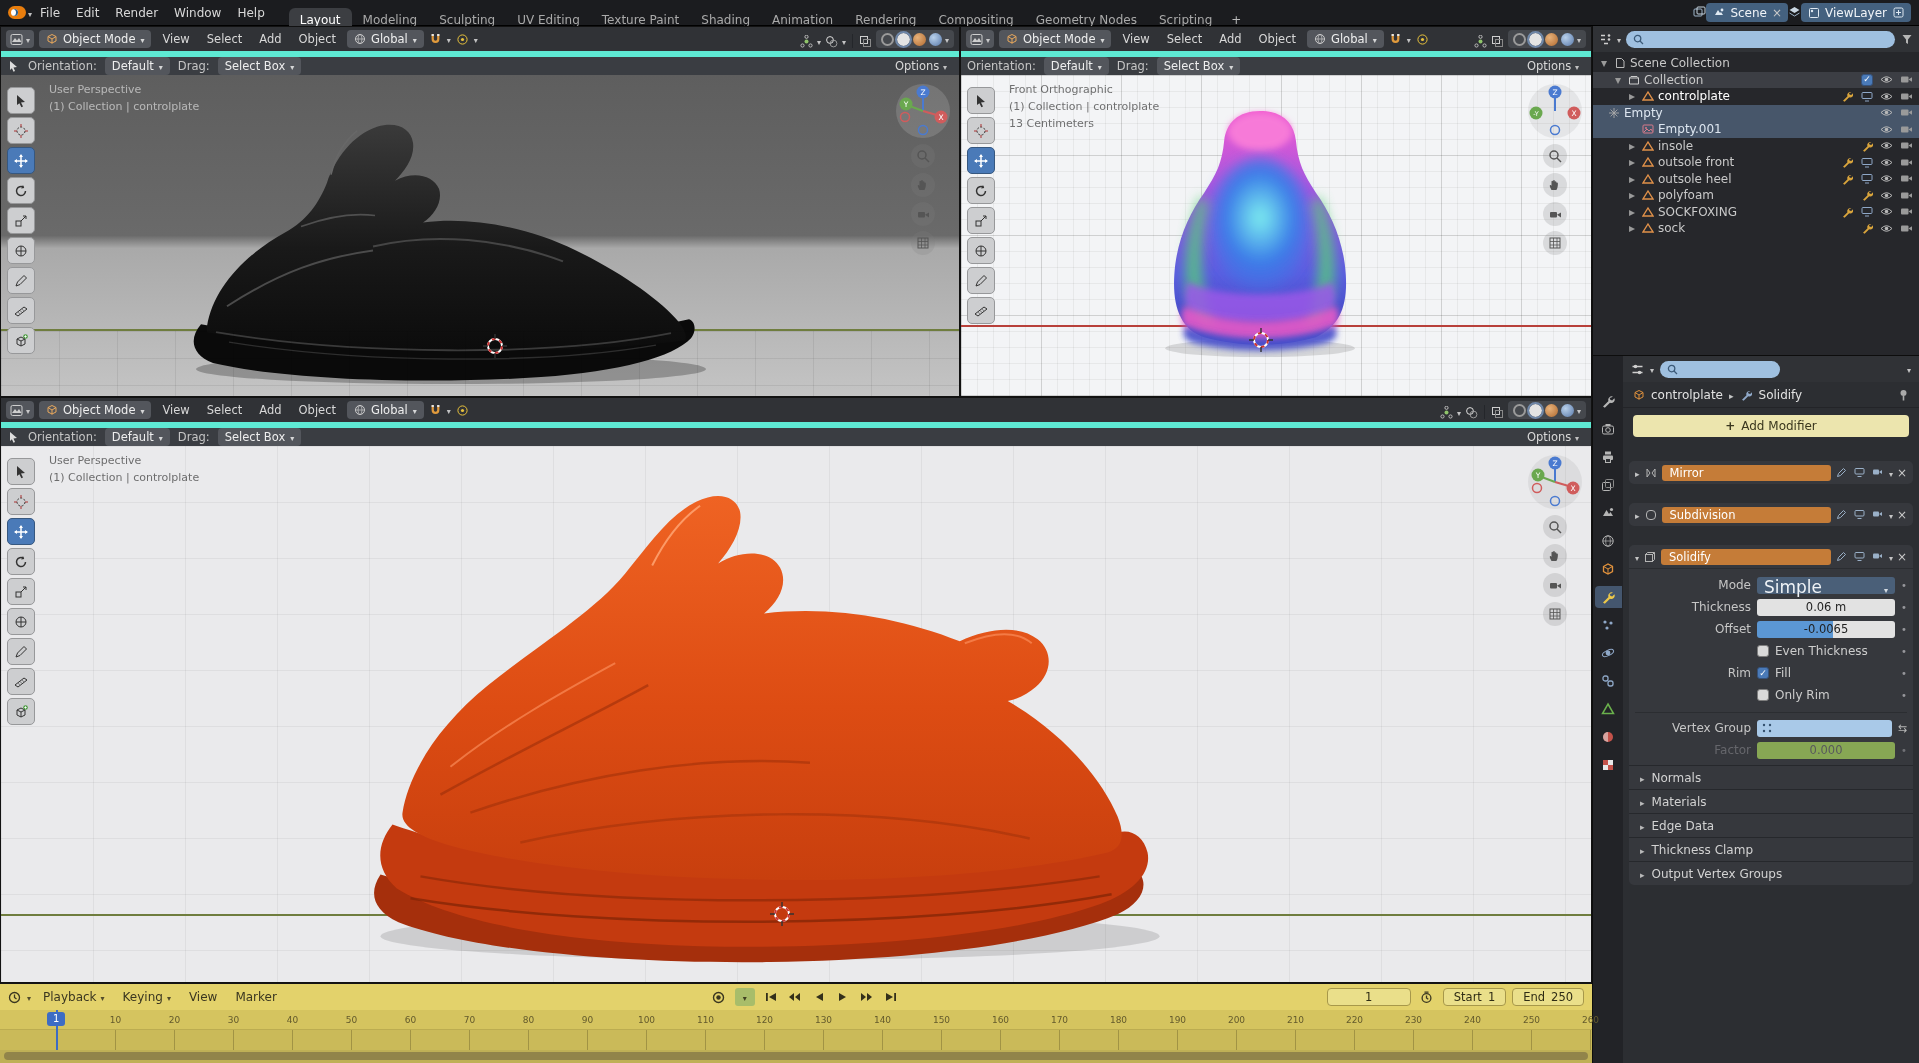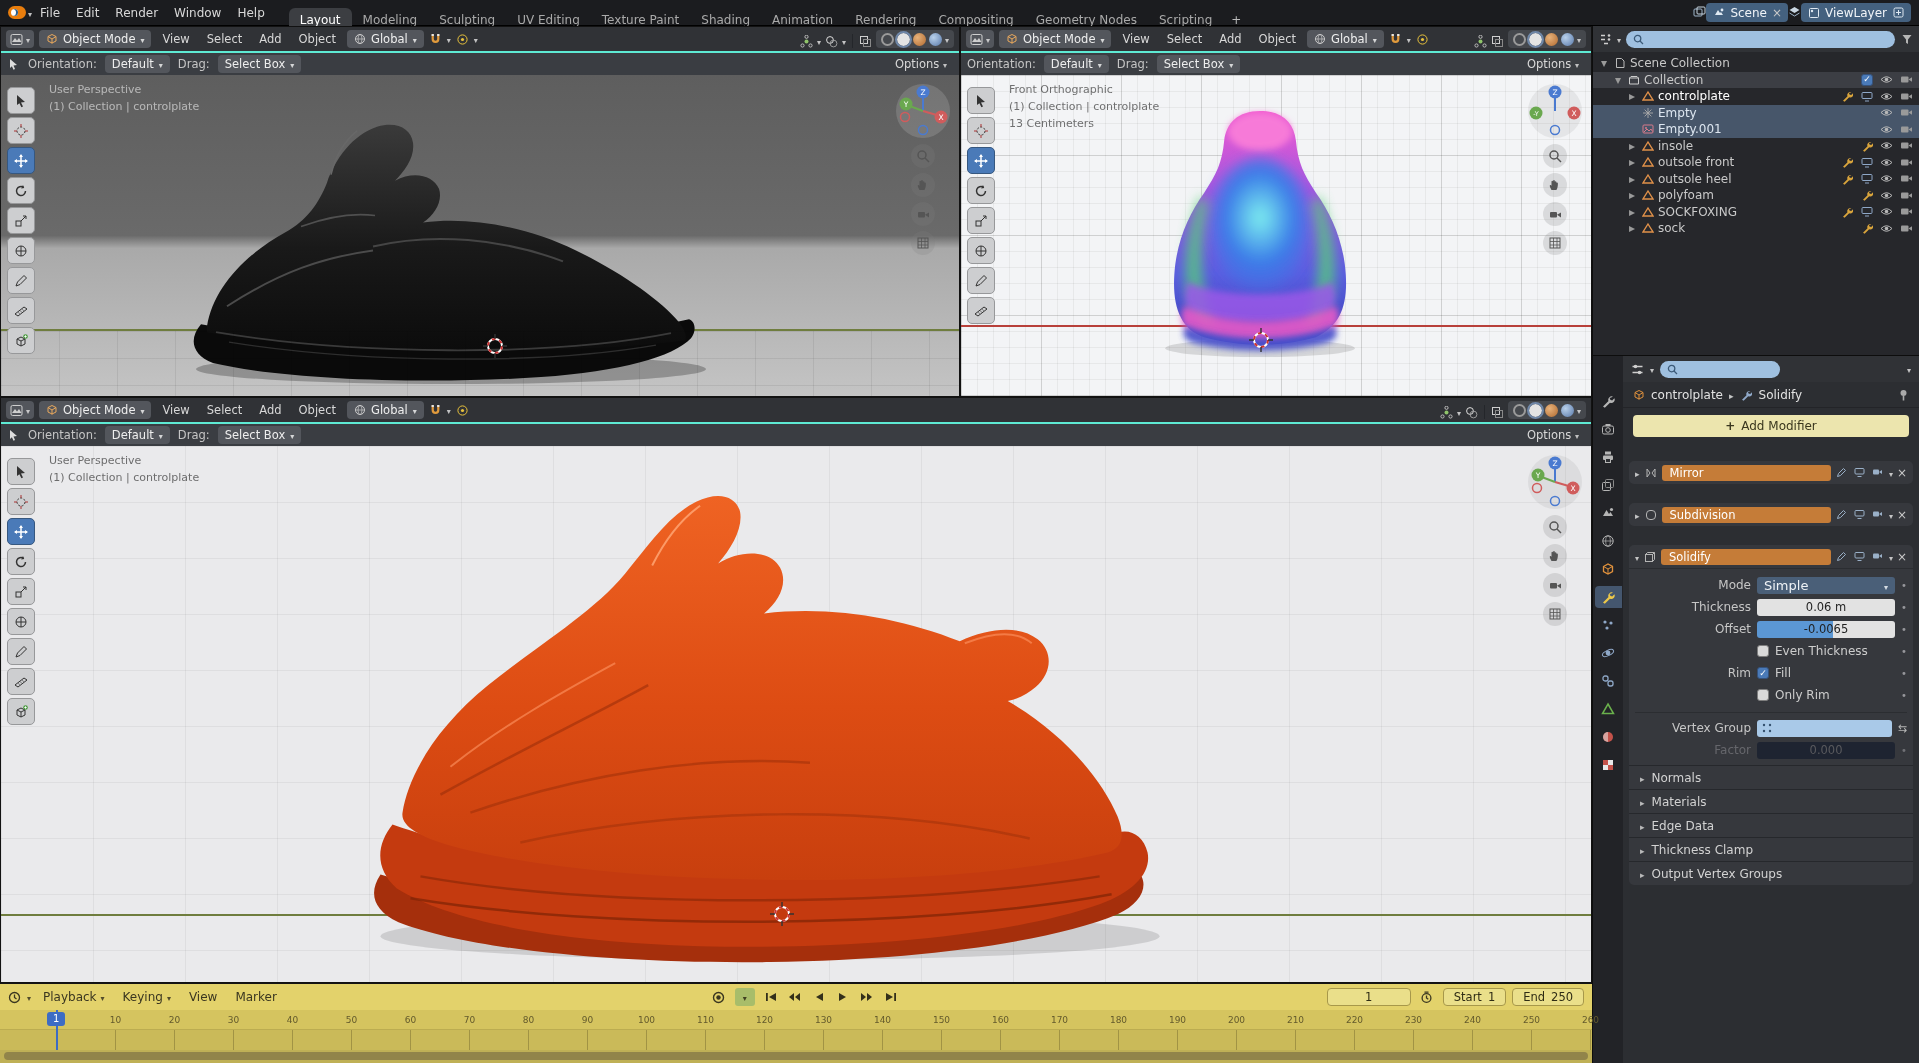--- a/index.html
+++ b/index.html
@@ -31,21 +31,21 @@
   .workspace{display:flex;height:1037px}
   .leftcol{flex:1;display:flex;flex-direction:column;min-width:0}
   .vrow{display:flex;height:371px}
   .vp{position:relative;display:flex;flex-direction:column;border:1px solid #121212;min-width:0}
   .vp-tl{flex:0 0 960px}
   .vp-tr{flex:1}
   .vp-b{height:586px}
 
   
   .vhead{flex:0 0 24px;background:#303236;display:flex;align-items:center;gap:5px;padding:0 5px;font-size:11.5px}
-  .vtool{flex:0 0 24px;background:#3a3d42;display:flex;align-items:center;gap:8px;padding:0 6px;font-size:11.5px;border-top:2px solid #5eead4}
+  .vtool{flex:0 0 24px;background:#3a3d42;display:flex;align-items:center;gap:8px;padding:0 6px;font-size:11.5px;border-top:6px solid #5eead4}
   .pill{display:inline-flex;align-items:center;gap:5px;background:#53565c;border-radius:4px;padding:0 7px;height:18px;color:#eee;white-space:nowrap}
   .eicon{display:inline-flex;align-items:center;gap:3px;background:#53565c;border-radius:4px;padding:0 4px;height:18px}
   .hmenu{padding:2px 6px;color:#d8d8d8;white-space:nowrap}
   .hright{margin-left:auto;display:flex;align-items:flex-end;gap:4px}
   .sph{width:13px;height:13px;border-radius:50%}
   .sphwrap{display:flex;align-items:center;gap:3px;background:#45484d;border-radius:4px;padding:2px 5px} 
   .vsep{width:1px;height:14px;background:#24262a;margin:0 2px}
   .toollabel{color:#c6c6c6}
 
   
@@ -125,23 +125,23 @@
   .modhead{height:23px;display:flex;align-items:center;gap:4px;padding:0 6px}
   .modname{flex:1;background:#c57c38;color:#fff;border-radius:3px;height:16px;display:flex;align-items:center;padding:0 8px;font-size:11.5px;min-width:0}
   .mico{width:14px;height:14px;display:inline-flex;align-items:center;justify-content:center;flex:0 0 auto}
   .modbody{border-top:1px solid #2b2d31;padding:5px 6px 4px}
   .prow{display:flex;align-items:center;height:22px;gap:6px}
   .plabel{flex:0 0 116px;text-align:right;color:#c6c6c6}
   .plabel.dis{color:#85858a}
   .pval{flex:1;display:flex;align-items:center;gap:6px;min-width:0}
   .field{flex:1;height:17px;background:#e2e2e2;border-radius:3px;color:#1f1f1f;display:flex;align-items:center;justify-content:center;font-size:11.5px}
   .field.slider{background:linear-gradient(90deg,#5b97d4 0 55%,#e2e2e2 55%)}
-  .field.dis{background:#0f172a;color:#6f6f72}
+  .field.dis{background:#bef264;color:#6f6f72}
   .field.vg{background:#a9c9e8;justify-content:flex-start;gap:4px;padding:0 5px}
-  .dropdown{flex:1;height:17px;background:#4a5f78;border-radius:3px;color:#eef2f6;display:flex;align-items:center;gap:6px;padding:0 7px;font-size:13px}
+  .dropdown{flex:1;height:17px;background:#4a5f78;border-radius:3px;color:#eef2f6;display:flex;gap:6px;padding:0 7px;font-size:17px}
   .dropdown .chev{margin-left:auto}
   .cblabel{color:#cdcdcd}
   .psec{height:24px;display:flex;align-items:center;gap:7px;padding:0 11px;border-top:1px solid #26282c;color:#d2d2d2}
   .pgap{height:7px;border-bottom:1px solid #2b2d31;margin-bottom:4px}
 </style>
 </head>
 <body>
 
 <div id="app">
 
@@ -1087,21 +1087,21 @@
                 </span>
               <span class="miniicon">
                   <svg width="13" height="11" viewBox="0 0 13 11">
                     <rect x="1" y="2.5" width="7.5" height="6" rx="1" fill="#9a9a9a"></rect>
                     <path d="M8.5 5.5l3.5-2.2v4.4z" fill="#9a9a9a"></path>
                   </svg>
                 </span>
             </span>
           </div>
 
-          <div class="olrow sel" style="padding-left:34px">
+          <div class="olrow sel" style="">
             <span class="olarrow"></span>
             <span class="miniicon">
                 <svg width="12" height="12" viewBox="0 0 12 12">
                   <path d="M6 1v10M1 6h10M2.6 2.6l6.8 6.8M9.4 2.6L2.6 9.4" stroke="#aaa" stroke-width=".9"></path>
                 </svg>
               </span>
             <span class="lbl">Empty</span>
             <span class="rowicons">
               <span class="miniicon">
                   <svg width="13" height="11" viewBox="0 0 13 11">

